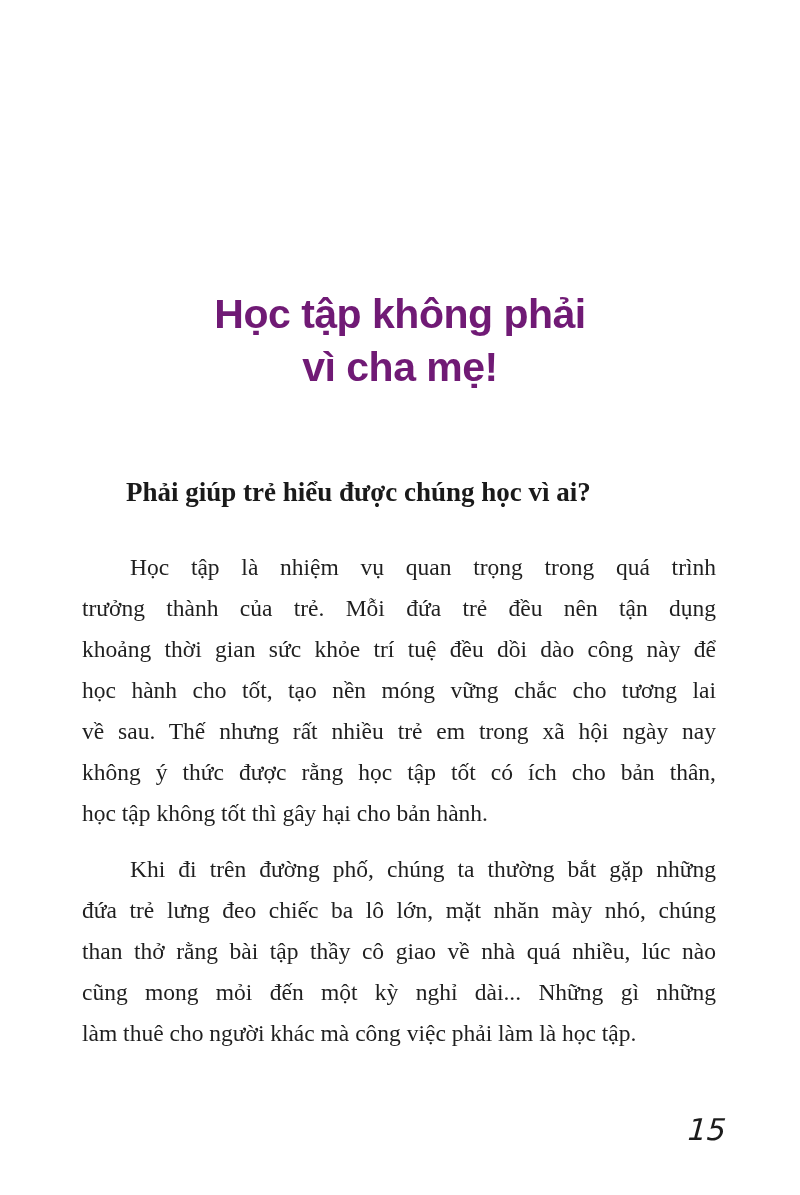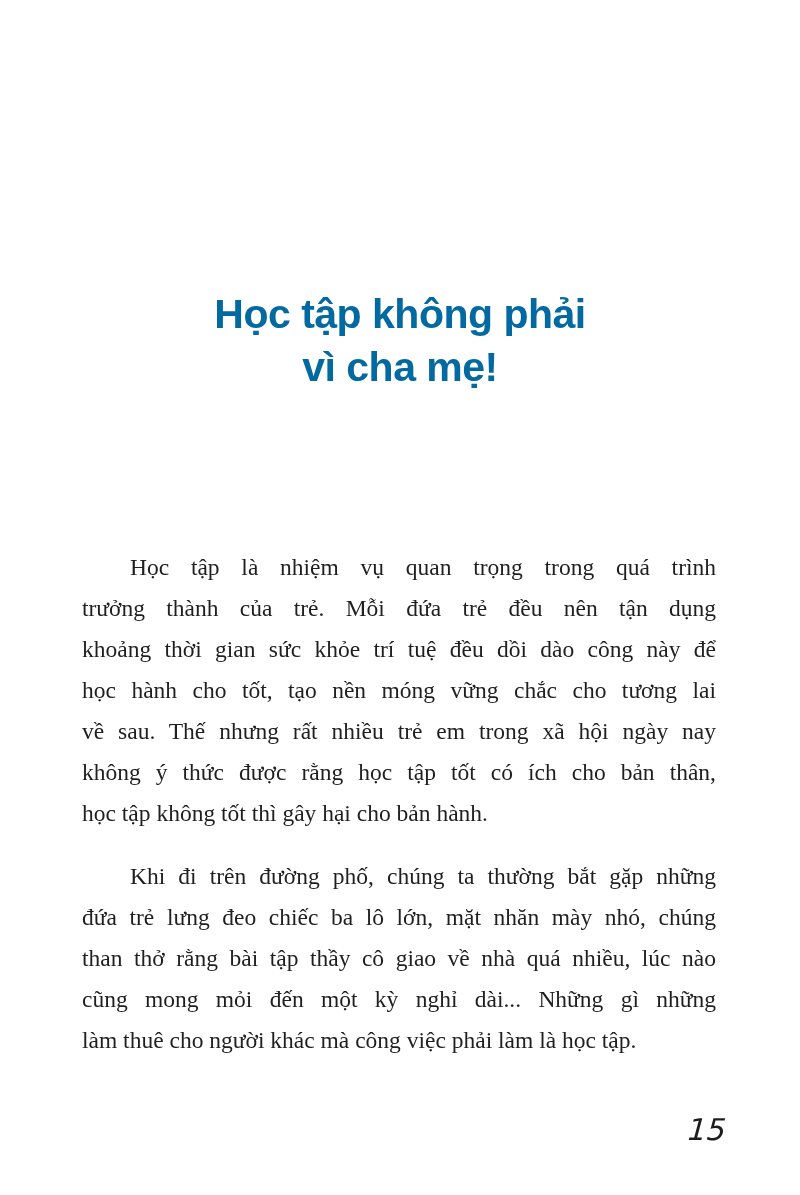--- a/index.html
+++ b/index.html
@@ -25,21 +25,21 @@
     position: absolute;
     top: 288px;
     left: 0;
     width: 800px;
     text-align: center;
     font-family: "Liberation Sans", sans-serif;
     font-weight: bold;
     font-size: 41px;
     line-height: 53px;
     letter-spacing: -0.5px;
-    color: #0369a1;
+    color: #701a75;
   }
   
   .section-heading {
     position: absolute;
     top: 476px;
     left: 126px;
     width: 620px;
     font-family: "Liberation Serif", serif;
     font-weight: bold;
     font-size: 27px;
@@ -49,21 +49,21 @@
   
   .body-text {
     position: absolute;
     top: 547px;
     left: 82px;
     width: 634px;
     font-size: 23.5px;
     color: #1f1f1f;
   }
   .para { margin: 0; font-family: Liberation Serif, serif; }
-  .para + .para { margin-top: 22px; }
+  .para + .para { margin-top: 15px; }
   .line {
     height: 41px;
     line-height: 41px;
     overflow: hidden;
     text-align: justify;
     text-align-last: justify;
   }
   .line.indent { text-indent: 48px; }
   .line.last {
     text-align: left;
@@ -84,20 +84,21 @@
 </head>
 <body>
 
 <div class="book-page">
 
   <div class="chapter-title" id="chapter-title">
       <div class="title-line">Học tập không phải</div>
       <div class="title-line">vì cha mẹ!</div>
     </div>
 
+  <div class="section-heading">Phải giúp trẻ hiểu được chúng học vì ai?</div>
 
   <div class="body-text" id="body-text">
       <div class="para">
         <div class="line indent">Học tập là nhiệm vụ quan trọng trong quá trình</div>
         <div class="line">trưởng thành của trẻ. Mỗi đứa trẻ đều nên tận dụng</div>
         <div class="line">khoảng thời gian sức khỏe trí tuệ đều dồi dào công này để</div>
         <div class="line">học hành cho tốt, tạo nền móng vững chắc cho tương lai</div>
         <div class="line">về sau. Thế nhưng rất nhiều trẻ em trong xã hội ngày nay</div>
         <div class="line">không ý thức được rằng học tập tốt có ích cho bản thân,</div>
         <div class="line last">học tập không tốt thì gây hại cho bản hành.</div>

